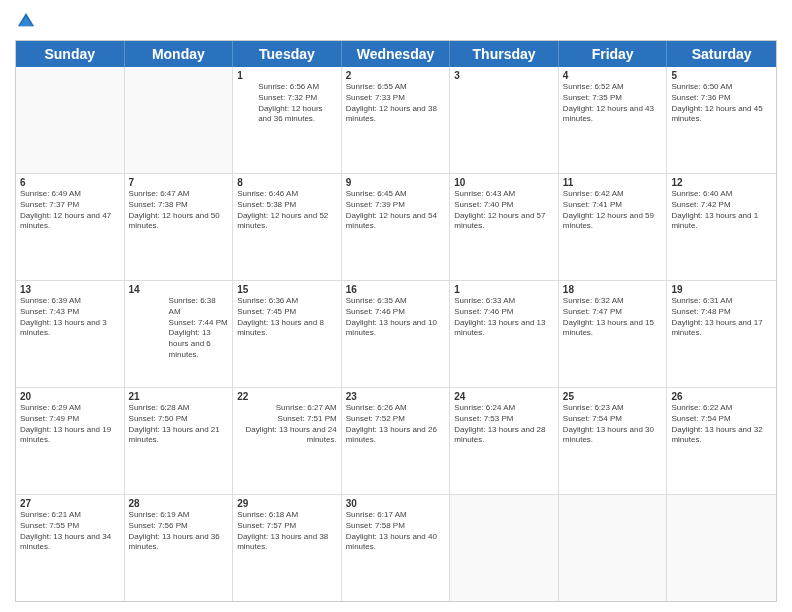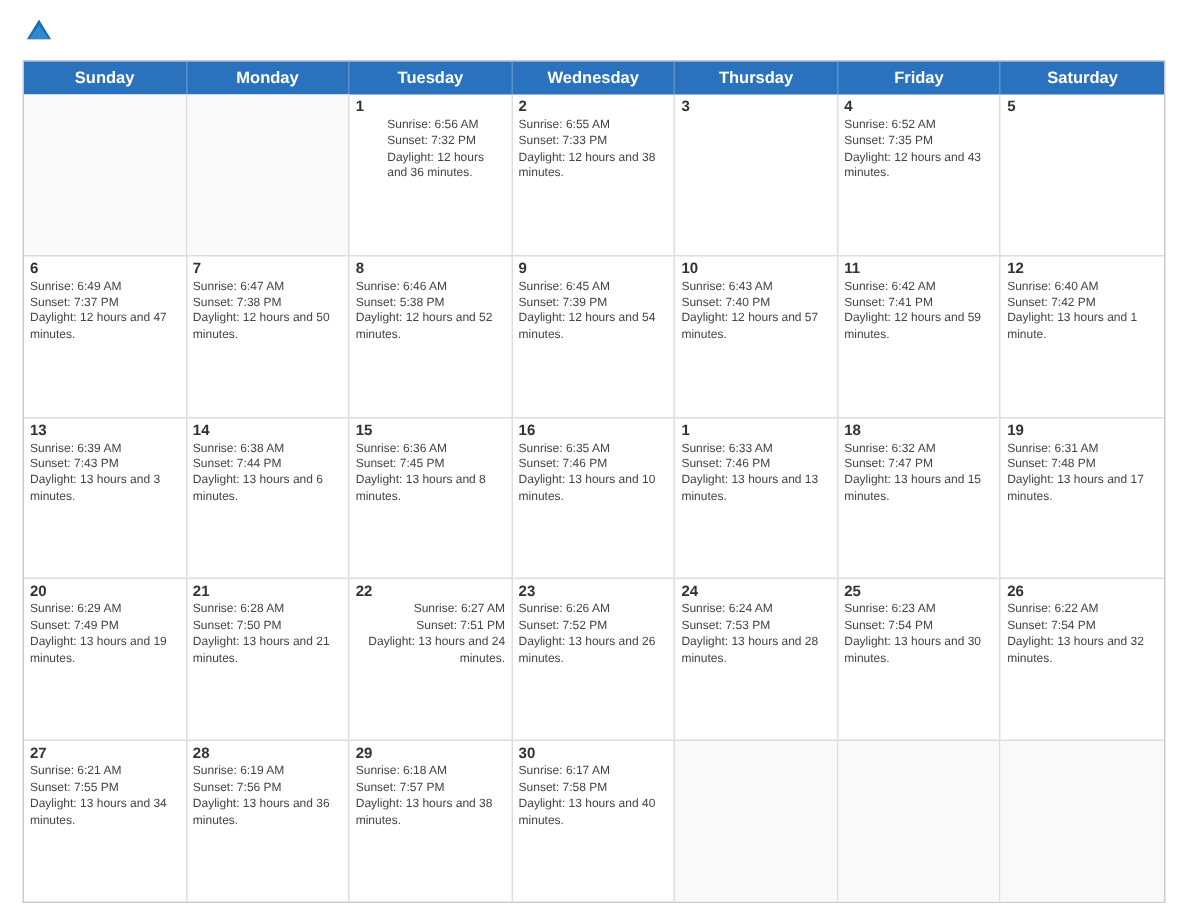--- a/index.html
+++ b/index.html
@@ -65,21 +65,21 @@
       flex-direction: column;
       border: 1px solid #ccc;
     }
     .cal-header-row {
       display: grid;
       grid-template-columns: repeat(7, 1fr);
       background: #2a72be;
     }
     .cal-header-cell {
       color: #fff;
-      font-size: 11px;
+      font-size: 14px;
       font-weight: bold;
       padding: 5px 4px;
       text-align: center;
       border-right: 1px solid #5a92ce;
     }
     .cal-header-cell:last-child { border-right: none; }
     .cal-body {
       flex: 1;
       display: flex;
       flex-direction: column;
@@ -165,20 +165,23 @@
             <span class="day-num">3</span>
           </div>
           <div class="cal-cell">
             <span class="day-num">4</span>
             <div class="day-info" style="white-space: pre-line;">Sunrise: 6:52 AM
 Sunset: 7:35 PM
 Daylight: 12 hours and 43 minutes.</div>
           </div>
           <div class="cal-cell">
             <span class="day-num">5</span>
+            <div class="day-info" style="white-space: pre-line;">Sunrise: 6:50 AM
+Sunset: 7:36 PM
+Daylight: 12 hours and 45 minutes.</div>
           </div>
         </div>
         <div class="cal-row">
           <div class="cal-cell">
             <span class="day-num">6</span>
             <div class="day-info" style="white-space: pre-line;">Sunrise: 6:49 AM
 Sunset: 7:37 PM
 Daylight: 12 hours and 47 minutes.</div>
           </div>
           <div class="cal-cell">
@@ -220,21 +223,21 @@
         </div>
         <div class="cal-row">
           <div class="cal-cell">
             <span class="day-num">13</span>
             <div class="day-info" style="white-space: pre-line;">Sunrise: 6:39 AM
 Sunset: 7:43 PM
 Daylight: 13 hours and 3 minutes.</div>
           </div>
           <div class="cal-cell">
             <span class="day-num">14</span>
-            <div class="day-info" style="white-space: pre-line;">Sunrise: 6:38 AM
+            <div class="day-info" style="white-space: pre-line; margin-left: 40px;">Sunrise: 6:38 AM
 Sunset: 7:44 PM
 Daylight: 13 hours and 6 minutes.</div>
           </div>
           <div class="cal-cell">
             <span class="day-num">15</span>
             <div class="day-info" style="white-space: pre-line;">Sunrise: 6:36 AM
 Sunset: 7:45 PM
 Daylight: 13 hours and 8 minutes.</div>
           </div>
           <div class="cal-cell">

